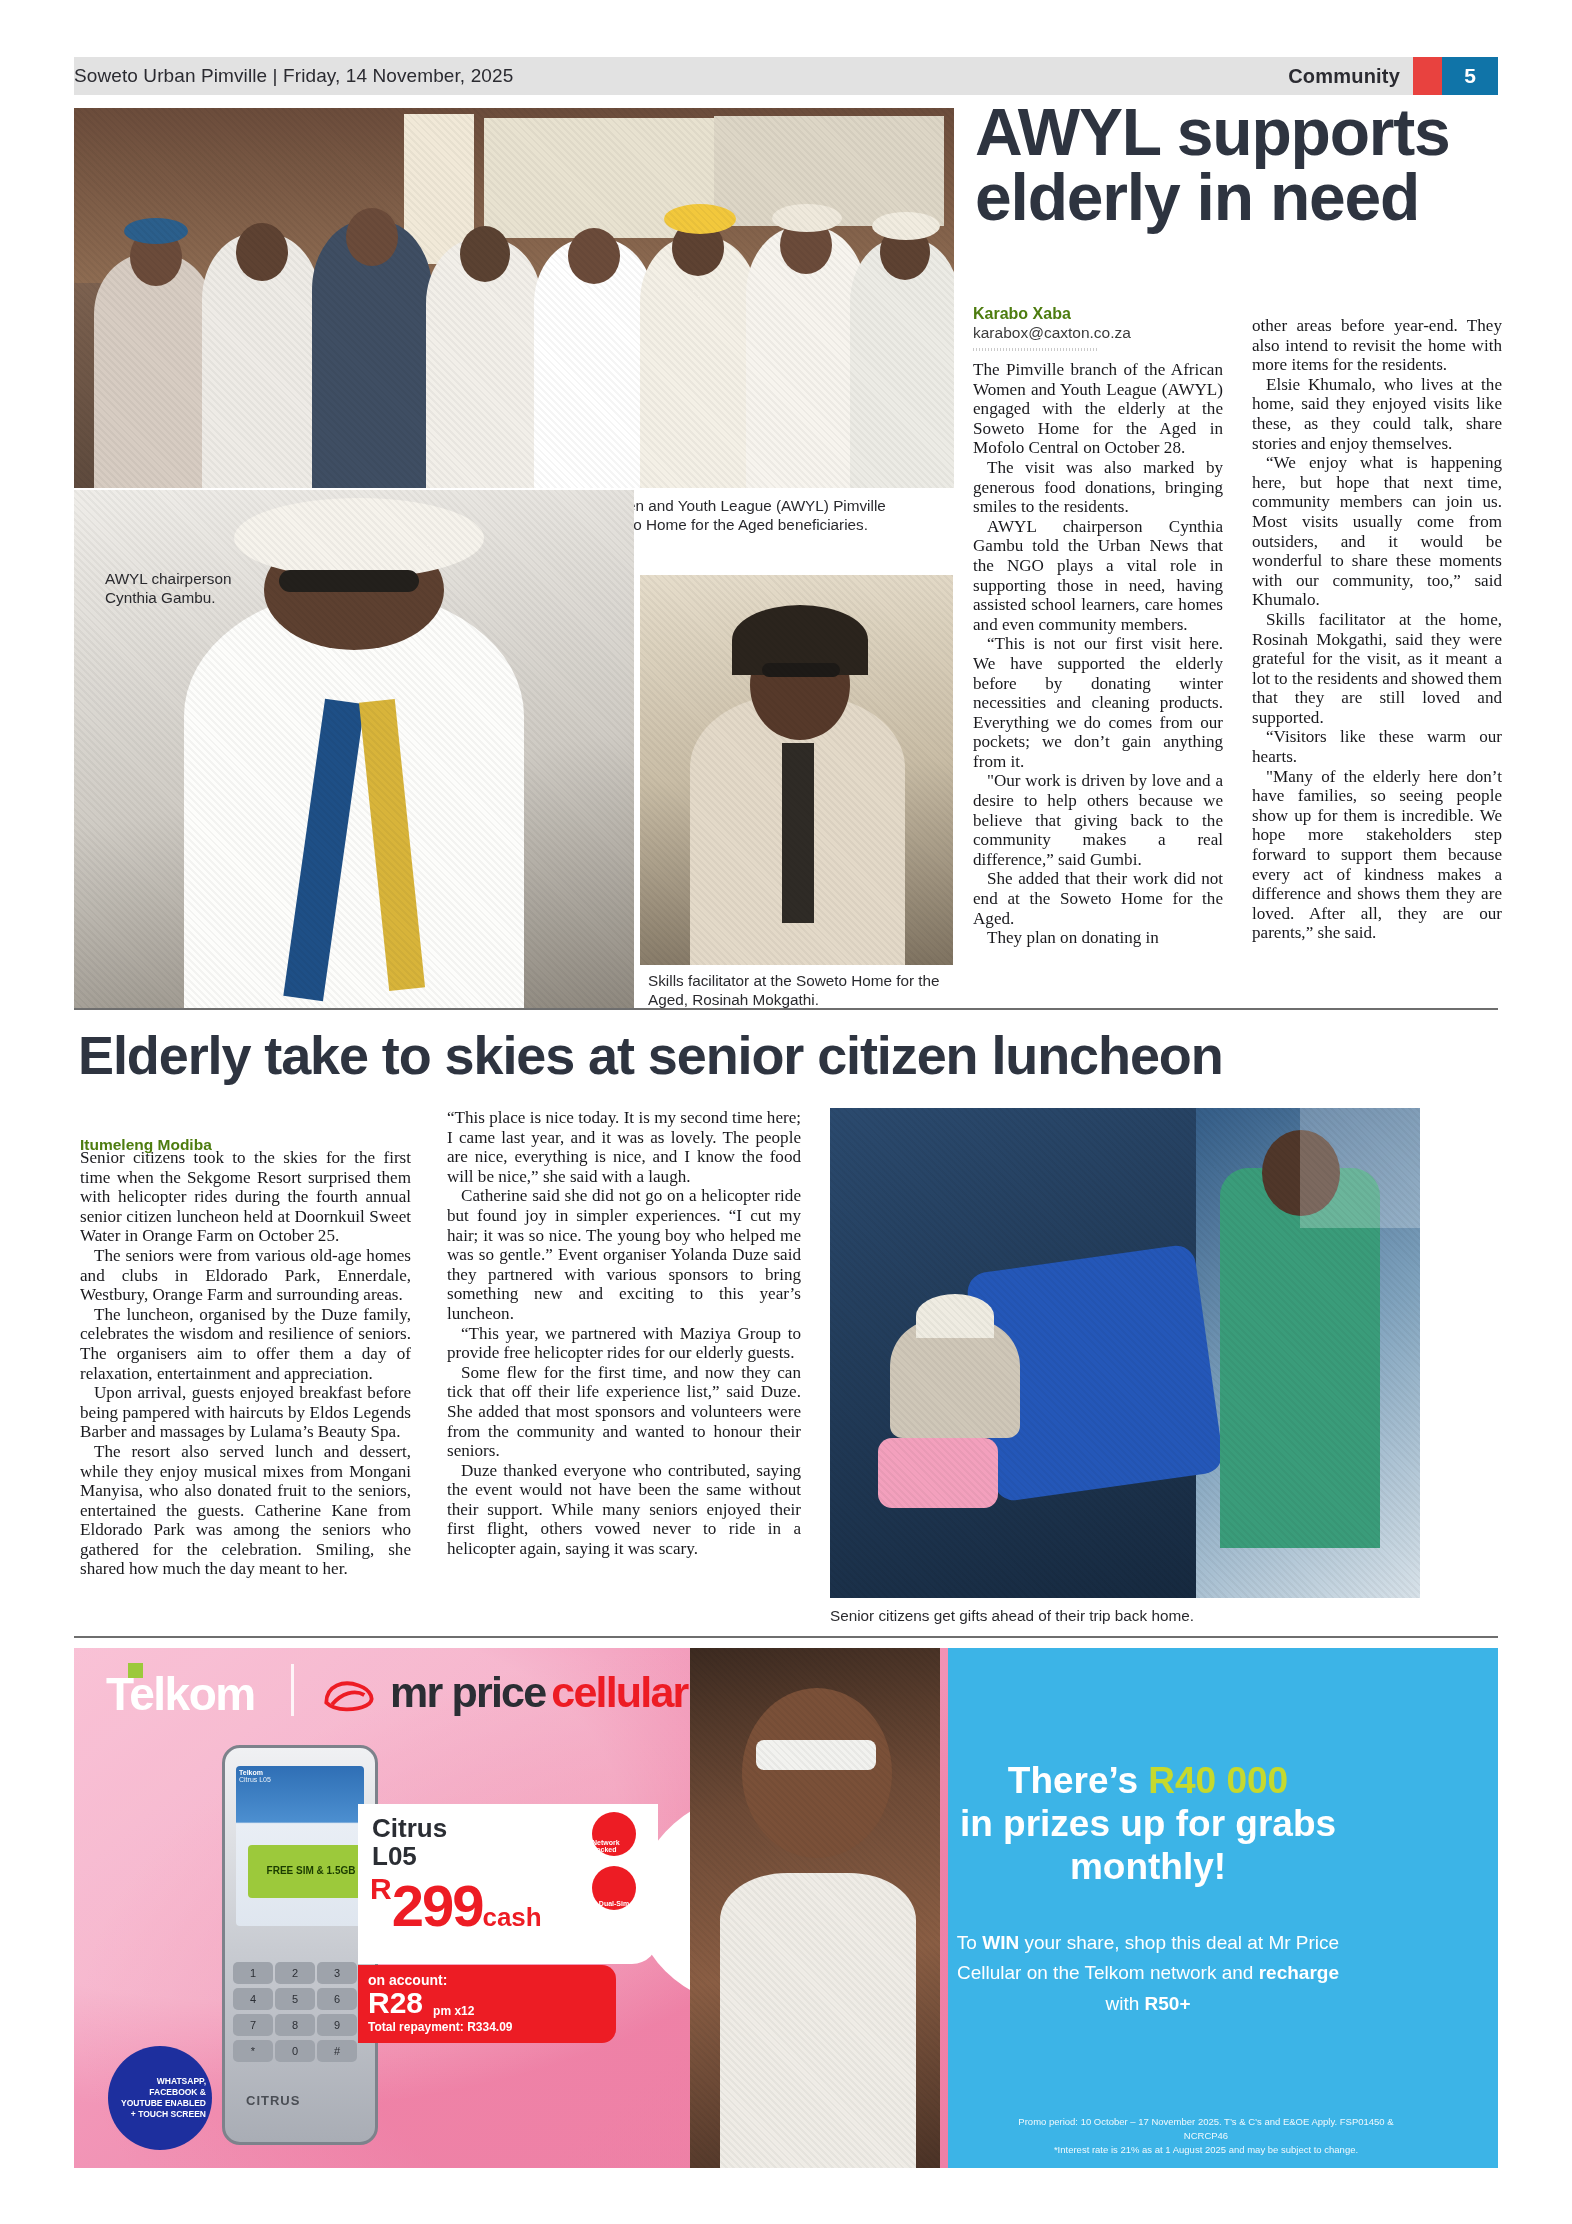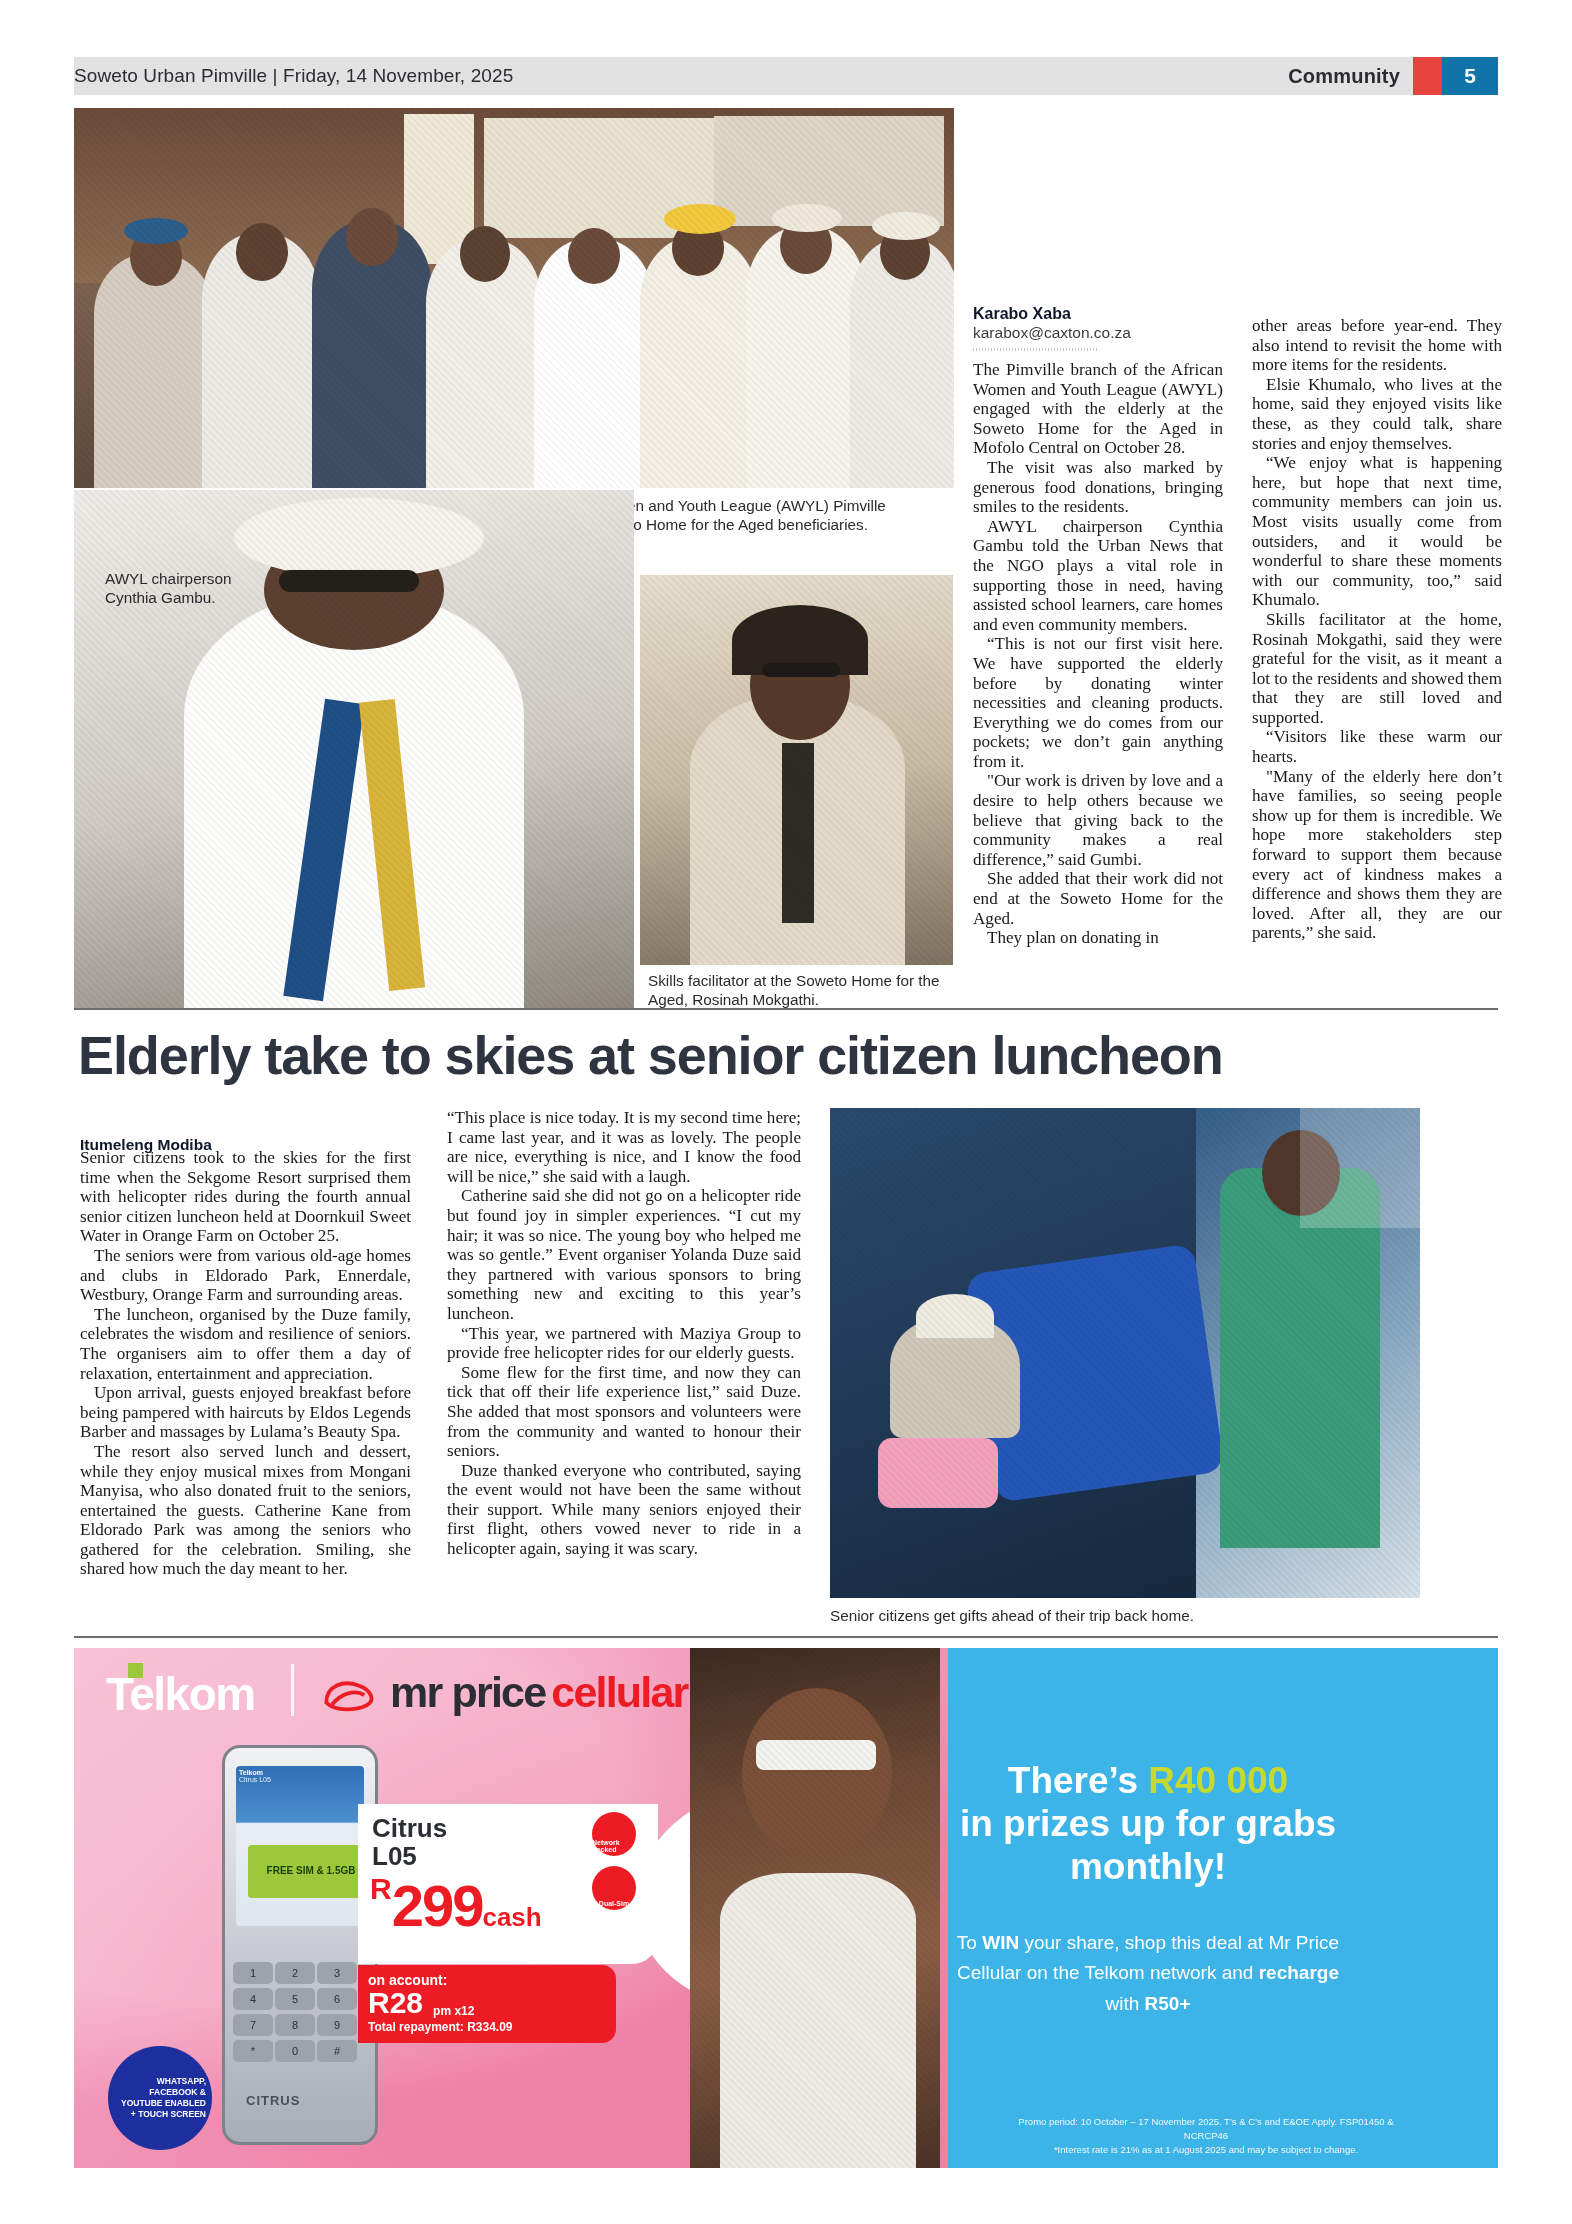--- a/index.html
+++ b/index.html
@@ -36,21 +36,21 @@
   }
 
   
   .headline-1 {
     position: absolute; left: 975px; top: 100px; width: 530px;
     font-size: 66px; line-height: 0.98; font-weight: bold;
     color: #2e3440; letter-spacing: -1.2px;
   }
 
   .byline-block { position: absolute; left: 973px; top: 305px; width: 250px; }
-  .byline-name { color: #0f172a; font-weight: bold; font-size: 16px; }
+  .byline-name { color: #4d7c0f; font-weight: bold; font-size: 16px; }
   .byline-email { color: #3b3b3b; font-size: 15.5px; margin-top: 1px; }
   .byline-rule {
     margin-top: 6px; width: 125px; height: 3px;
     background: repeating-linear-gradient(to right, #c9c9c9 0 1px, transparent 1px 3px);
   }
 
   .col-serif {
     font-family: "Liberation Serif", serif;
     font-size: 17.1px; line-height: 19.6px; color: #19191d;
     text-align: justify;
@@ -293,20 +293,21 @@
     <div style="position:absolute;left:0;top:0;width:100%;height:100%;background:linear-gradient(175deg,#e6ddcb 0%,#c9bda6 50%,#7e7260 100%);"></div>
     <div style="position:absolute;left:50px;top:120px;width:215px;height:280px;background:#e3d9c8;border-radius:46% 46% 0 0/26% 26% 0 0;"></div>
     <div style="position:absolute;left:110px;top:55px;width:100px;height:110px;background:#56392a;border-radius:50%;"></div>
     <div style="position:absolute;left:92px;top:30px;width:136px;height:70px;background:#2b241d;border-radius:50% 50% 0 0;"></div>
     <div style="position:absolute;left:122px;top:88px;width:78px;height:14px;background:#1d1a17;border-radius:8px;"></div>
     <div style="position:absolute;left:142px;top:168px;width:32px;height:180px;background:#2f2b26;"></div>
     <div class="photo-grain"></div>
   </div>
   <div class="cap" id="cap-skills">Skills facilitator at the Soweto Home for the Aged, Rosinah Mokgathi.</div>
 
+  <h1 class="headline-1">AWYL supports elderly in need</h1>
 
   <div class="byline-block">
     <div class="byline-name">Karabo Xaba</div>
     <div class="byline-email">karabox@caxton.co.za</div>
     <div class="byline-rule"></div>
   </div>
 
   <div class="col-serif" id="story1-col1">
       <p class="first">The Pimville branch of the African Women and Youth League (AWYL) engaged with the elderly at the Soweto Home for the Aged in Mofolo Central on October 28.</p>
       <p>The visit was also marked by generous food donations, bringing smiles to the residents.</p>

